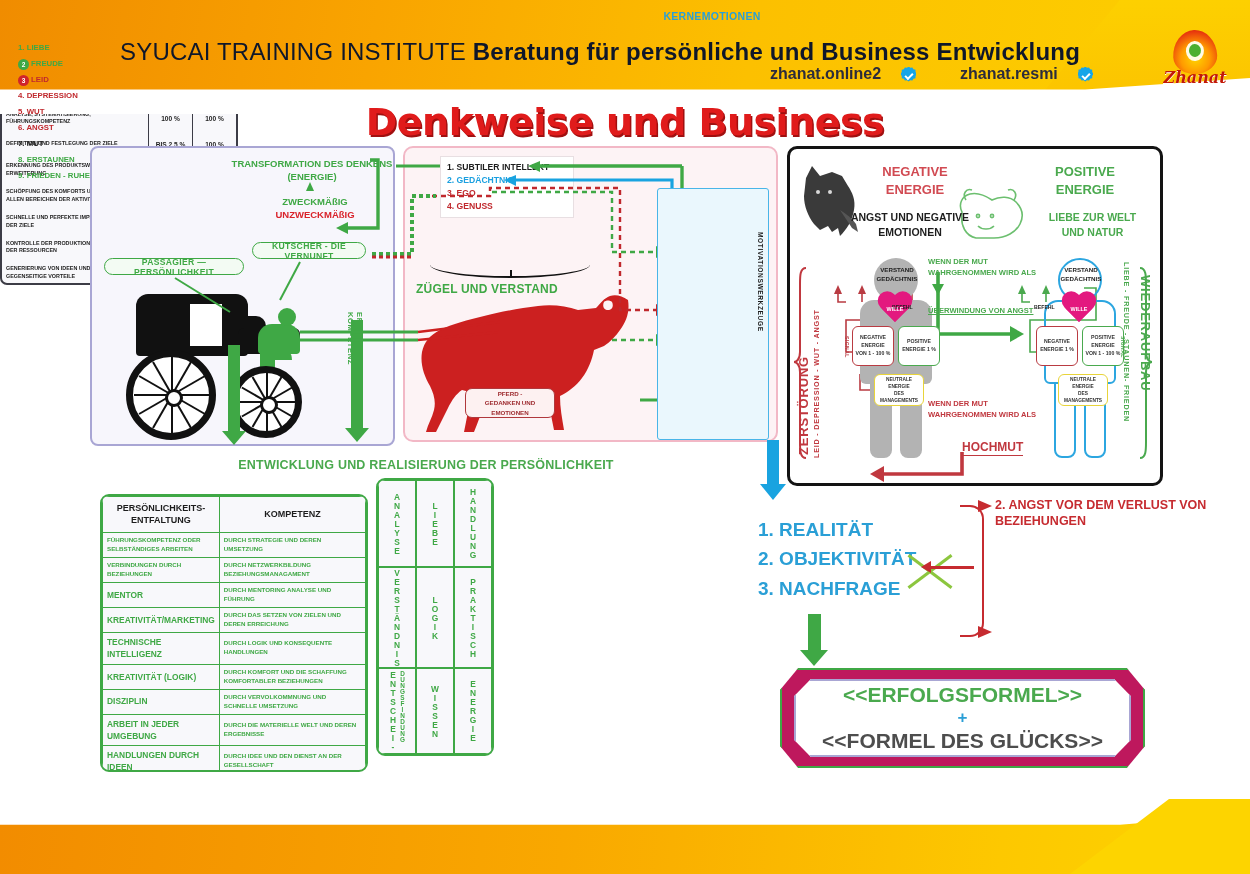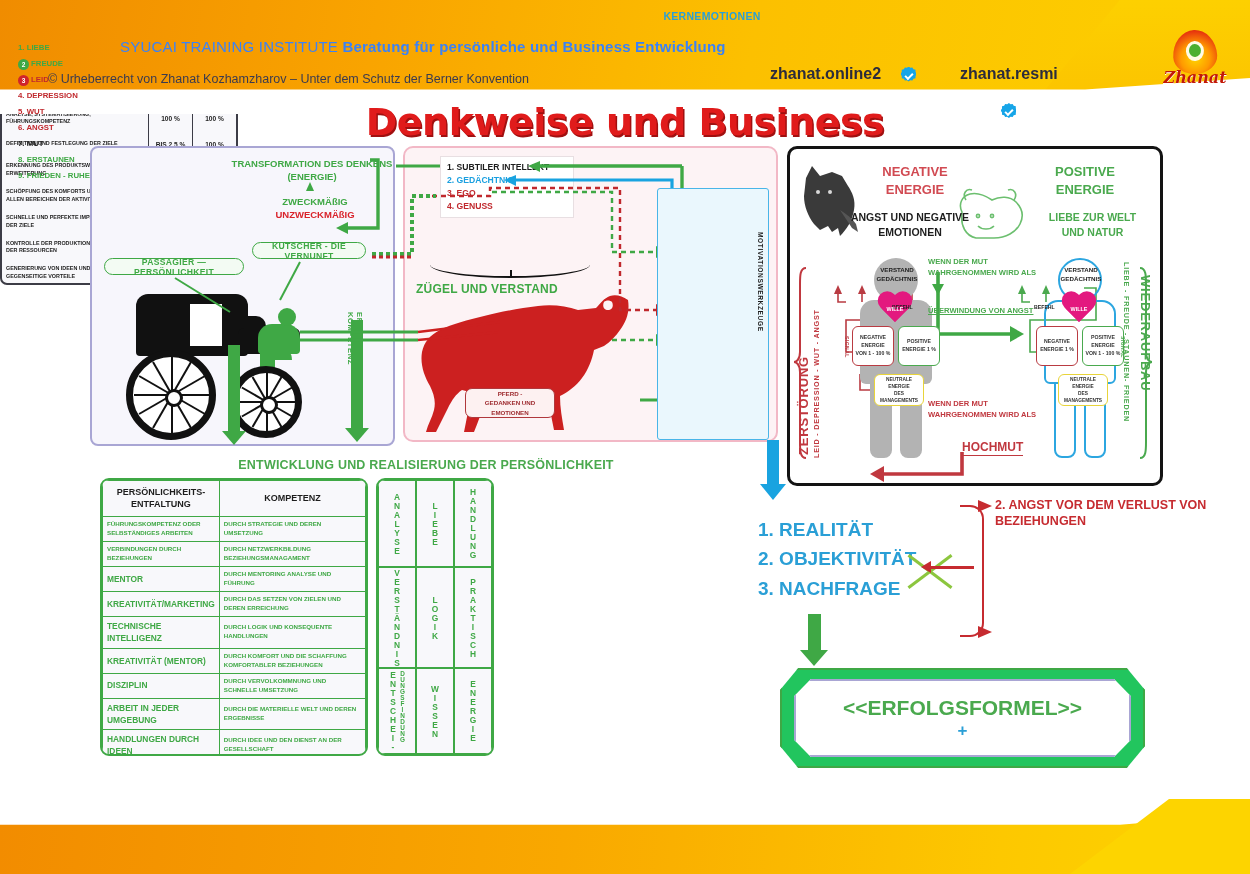--- a/index.html
+++ b/index.html
@@ -18,26 +18,26 @@
     clip-path:polygon(38% 0,100% 0,100% 100%,0% 100%);}
   .top-white-wedge{position:absolute;left:0;top:78px;width:1250px;height:36px;
     background:#ffffff;clip-path:polygon(0 32%,1085px 32%,1250px 0,1250px 0,1250px 100%,0 100%);}
   .bottom-band{position:absolute;left:0;bottom:0;width:1250px;height:60px;
     background:linear-gradient(95deg,#f28c00 0%,#f9a800 45%,#fdc800 80%,#fdd400 100%);
     clip-path:polygon(0 18%,1120px 18%,1250px 0,1250px 100%,0 100%);}
   .bottom-wedge{position:absolute;right:0;bottom:0;width:180px;height:75px;
     background:#fdd400;clip-path:polygon(55% 0,100% 0,100% 100%,0 100%);}
 
   
-  .hdr-title{position:absolute;left:120px;top:38px;font-size:15px;font-weight:700;color:#3b82f6;letter-spacing:.2px;white-space:nowrap;}
+  .hdr-title{position:absolute;left:120px;top:38px;font-size:24px;font-weight:700;color:#0f172a;letter-spacing:.2px;white-space:nowrap;}
   .hdr-title .inst{font-weight:400;}
   .hdr-copy{position:absolute;left:48px;top:72px;font-size:12.5px;color:#3b3b4f;white-space:nowrap;}
   .hdr-social{position:absolute;top:65px;font-size:16px;font-weight:700;color:#2c2c3c;display:flex;align-items:center;gap:20px;}
   .hdr-social.one{left:770px;}
-  .hdr-social.two{left:960px;flex-direction:column;}
+  .hdr-social.two{left:960px;}
   .verified{display:inline-block;width:15px;height:15px;background:#16a5e8;
     clip-path:polygon(50% 0,61% 9%,75% 6%,82% 18%,96% 22%,96% 36%,105% 50%,96% 64%,96% 78%,82% 82%,75% 94%,61% 91%,50% 100%,39% 91%,25% 94%,18% 82%,4% 78%,4% 64%,-5% 50%,4% 36%,4% 22%,18% 18%,25% 6%,39% 9%);
     position:relative;}
   .verified::after{content:"";position:absolute;left:4px;top:6px;width:6px;height:3px;border-left:2px solid #fff;border-bottom:2px solid #fff;transform:rotate(-45deg);}
   .logo{position:absolute;left:1160px;top:30px;width:70px;height:66px;text-align:center;}
   .flame{width:44px;height:44px;margin:0 auto;border-radius:50% 50% 50% 50%/60% 60% 40% 40%;
     background:radial-gradient(circle at 50% 65%,#ffd400 0%,#ff9a00 40%,#e8380d 75%,#c21807 100%);
     transform:rotate(-3deg);position:relative;}
   .flame::before{content:"";position:absolute;left:13px;top:11px;width:18px;height:20px;border-radius:50%;background:#fffbe6;}
   .flame::after{content:"";position:absolute;left:16px;top:14px;width:12px;height:13px;border-radius:50% 50% 50% 50%;background:#4caf2f;}
@@ -150,21 +150,21 @@
   .signal{position:absolute;writing-mode:vertical-rl;font-size:5px;font-weight:700;letter-spacing:.5px;}
   .mid-note{position:absolute;width:128px;font-size:7.6px;font-weight:700;line-height:1.5;}
   .mn-green{left:928px;top:256px;color:#4aa94e;}
   .mn-green2{left:928px;top:305px;color:#4aa94e;text-decoration:underline;}
   .mn-red{left:928px;top:398px;color:#c0383f;}
   .hochmut{position:absolute;left:962px;top:440px;font-size:12px;font-weight:700;color:#c0383f;border-bottom:1.4px solid #c0383f;padding-bottom:1px;}
 
   
   .sec-title{position:absolute;left:96px;top:458px;width:660px;text-align:center;font-size:12.5px;font-weight:700;color:#4aa94e;letter-spacing:.2px;}
   .tbl{position:absolute;box-sizing:border-box;border:2.2px solid #3fa845;border-radius:9px;background:#f8f8fb;overflow:hidden;}
-  .t-comp{left:100px;top:478px;width:268px;height:278px;}
+  .t-comp{left:100px;top:494px;width:268px;height:278px;}
   .t-comp table{width:100%;height:100%;border-collapse:collapse;}
   .t-comp th{border:1px solid #3fa845;color:#1d1d1d;font-size:9px;font-weight:700;padding:6px 3px;line-height:1.3;background:#f8f8fb;}
   .t-comp td{border:1px solid #3fa845;color:#3fa845;font-size:7.2px;font-weight:700;padding:3px 4px;line-height:1.45;vertical-align:middle;}
   .t-comp td.big{font-size:8.4px;}
   .t-comp td.small{font-size:6.2px;}
   .t-comp col.c1{width:42%;}
 
   .t-vert{left:376px;top:478px;width:118px;height:278px;}
   .vgrid{display:grid;grid-template-columns:1fr 1fr 1fr;grid-template-rows:1fr 1fr 1fr;width:100%;height:100%;}
   .vcell{border:1px solid #3fa845;display:flex;align-items:center;justify-content:center;box-sizing:border-box;position:relative;}
@@ -197,21 +197,21 @@
   .fears div{margin-bottom:20px;}
   .fear-brace{position:absolute;left:960px;top:505px;width:22px;height:128px;border:2.2px solid #c62b30;border-left:none;border-radius:0 14px 14px 0;}
   .fear-stem{position:absolute;left:930px;top:566px;width:44px;height:2.6px;background:#c62b30;}
   .fear-stem::before{content:"";position:absolute;left:-9px;top:-5px;width:0;height:0;border-top:6px solid transparent;border-bottom:6px solid transparent;border-right:10px solid #c62b30;}
   .formula-arrow{position:absolute;left:800px;top:614px;width:28px;height:52px;}
   .formula-arrow .shaft{position:absolute;left:8px;top:0;width:13px;height:36px;background:#3fa845;}
   .formula-arrow .head{position:absolute;left:0;top:36px;width:0;height:0;border-left:14px solid transparent;border-right:14px solid transparent;border-top:16px solid #3fa845;}
   .formula-box{position:absolute;left:780px;top:668px;width:365px;height:100px;
     border:2.6px solid #3fa845;box-sizing:border-box;
     clip-path:polygon(5% 0,95% 0,100% 22%,100% 78%,95% 100%,5% 100%,0 78%,0 22%);
-    background:#22c55e;}
+    background:#be185d;}
   .formula-inner{position:absolute;left:12px;top:9px;right:12px;bottom:9px;border:2.2px solid #a9a6d4;box-sizing:border-box;
     clip-path:polygon(5% 0,95% 0,100% 22%,100% 78%,95% 100%,5% 100%,0 78%,0 22%);
     display:flex;flex-direction:column;align-items:center;justify-content:center;gap:1px;background:#fff;}
   .f-line1{font-size:21px;font-weight:700;color:#4aa94e;}
   .f-plus{font-size:17px;font-weight:700;color:#2a9fd6;}
   .f-line2{font-size:21px;font-weight:700;color:#4d4d4d;}
 
   
   svg.wires{position:absolute;left:0;top:0;width:1250px;height:874px;pointer-events:none;}
 </style>
@@ -221,21 +221,20 @@
 <div class="stage">
 
   <div class="top-band"></div>
   <div class="top-band-cut"></div>
   <div class="top-white-wedge"></div>
 
   <div class="hdr-title">
     <span class="inst">SYUCAI TRAINING INSTITUTE</span>
     <span>Beratung für persönliche und Business Entwicklung</span>
   </div>
-  <div class="hdr-copy">© Urheberrecht von Zhanat Kozhamzharov – Unter dem Schutz der Berner Konvention</div>
 
   <div class="hdr-social one">
     <span>zhanat.online2</span>
     <span class="verified"></span>
   </div>
   <div class="hdr-social two">
     <span>zhanat.resmi</span>
     <span class="verified"></span>
   </div>
 
@@ -586,21 +585,21 @@
           </tr>
         <tr>
             <td class="big">KREATIVITÄT/MARKETING</td>
             <td class="small">DURCH DAS SETZEN VON ZIELEN UND DEREN ERREICHUNG</td>
           </tr>
         <tr>
             <td class="big">TECHNISCHE INTELLIGENZ</td>
             <td class="small">DURCH LOGIK UND KONSEQUENTE HANDLUNGEN</td>
           </tr>
         <tr>
-            <td class="big">KREATIVITÄT (MENTOR)</td>
+            <td class="big">KREATIVITÄT (LOGIK)</td>
             <td class="small">DURCH KOMFORT UND DIE SCHAFFUNG KOMFORTABLER BEZIEHUNGEN</td>
           </tr>
         <tr>
             <td class="big">DISZIPLIN</td>
             <td class="small">DURCH VERVOLKOMMNUNG UND SCHNELLE UMSETZUNG</td>
           </tr>
         <tr>
             <td class="big">ARBEIT IN JEDER UMGEBUNG</td>
             <td class="small">DURCH DIE MATERIELLE WELT UND DEREN ERGEBNISSE</td>
           </tr>
@@ -726,18 +725,19 @@
   </div>
 
   <div class="formula-arrow">
       <span class="shaft"></span>
       <span class="head"></span>
     </div>
   <div class="formula-box">
     <div class="formula-inner">
       <div class="f-line1">&lt;&lt;ERFOLGSFORMEL&gt;&gt;</div>
       <div class="f-plus">+</div>
+      <div class="f-line2">&lt;&lt;FORMEL DES GLÜCKS&gt;&gt;</div>
     </div>
   </div>
 
   <div class="bottom-band"></div>
   <div class="bottom-wedge"></div>
 </div>
 
 </body></html>

